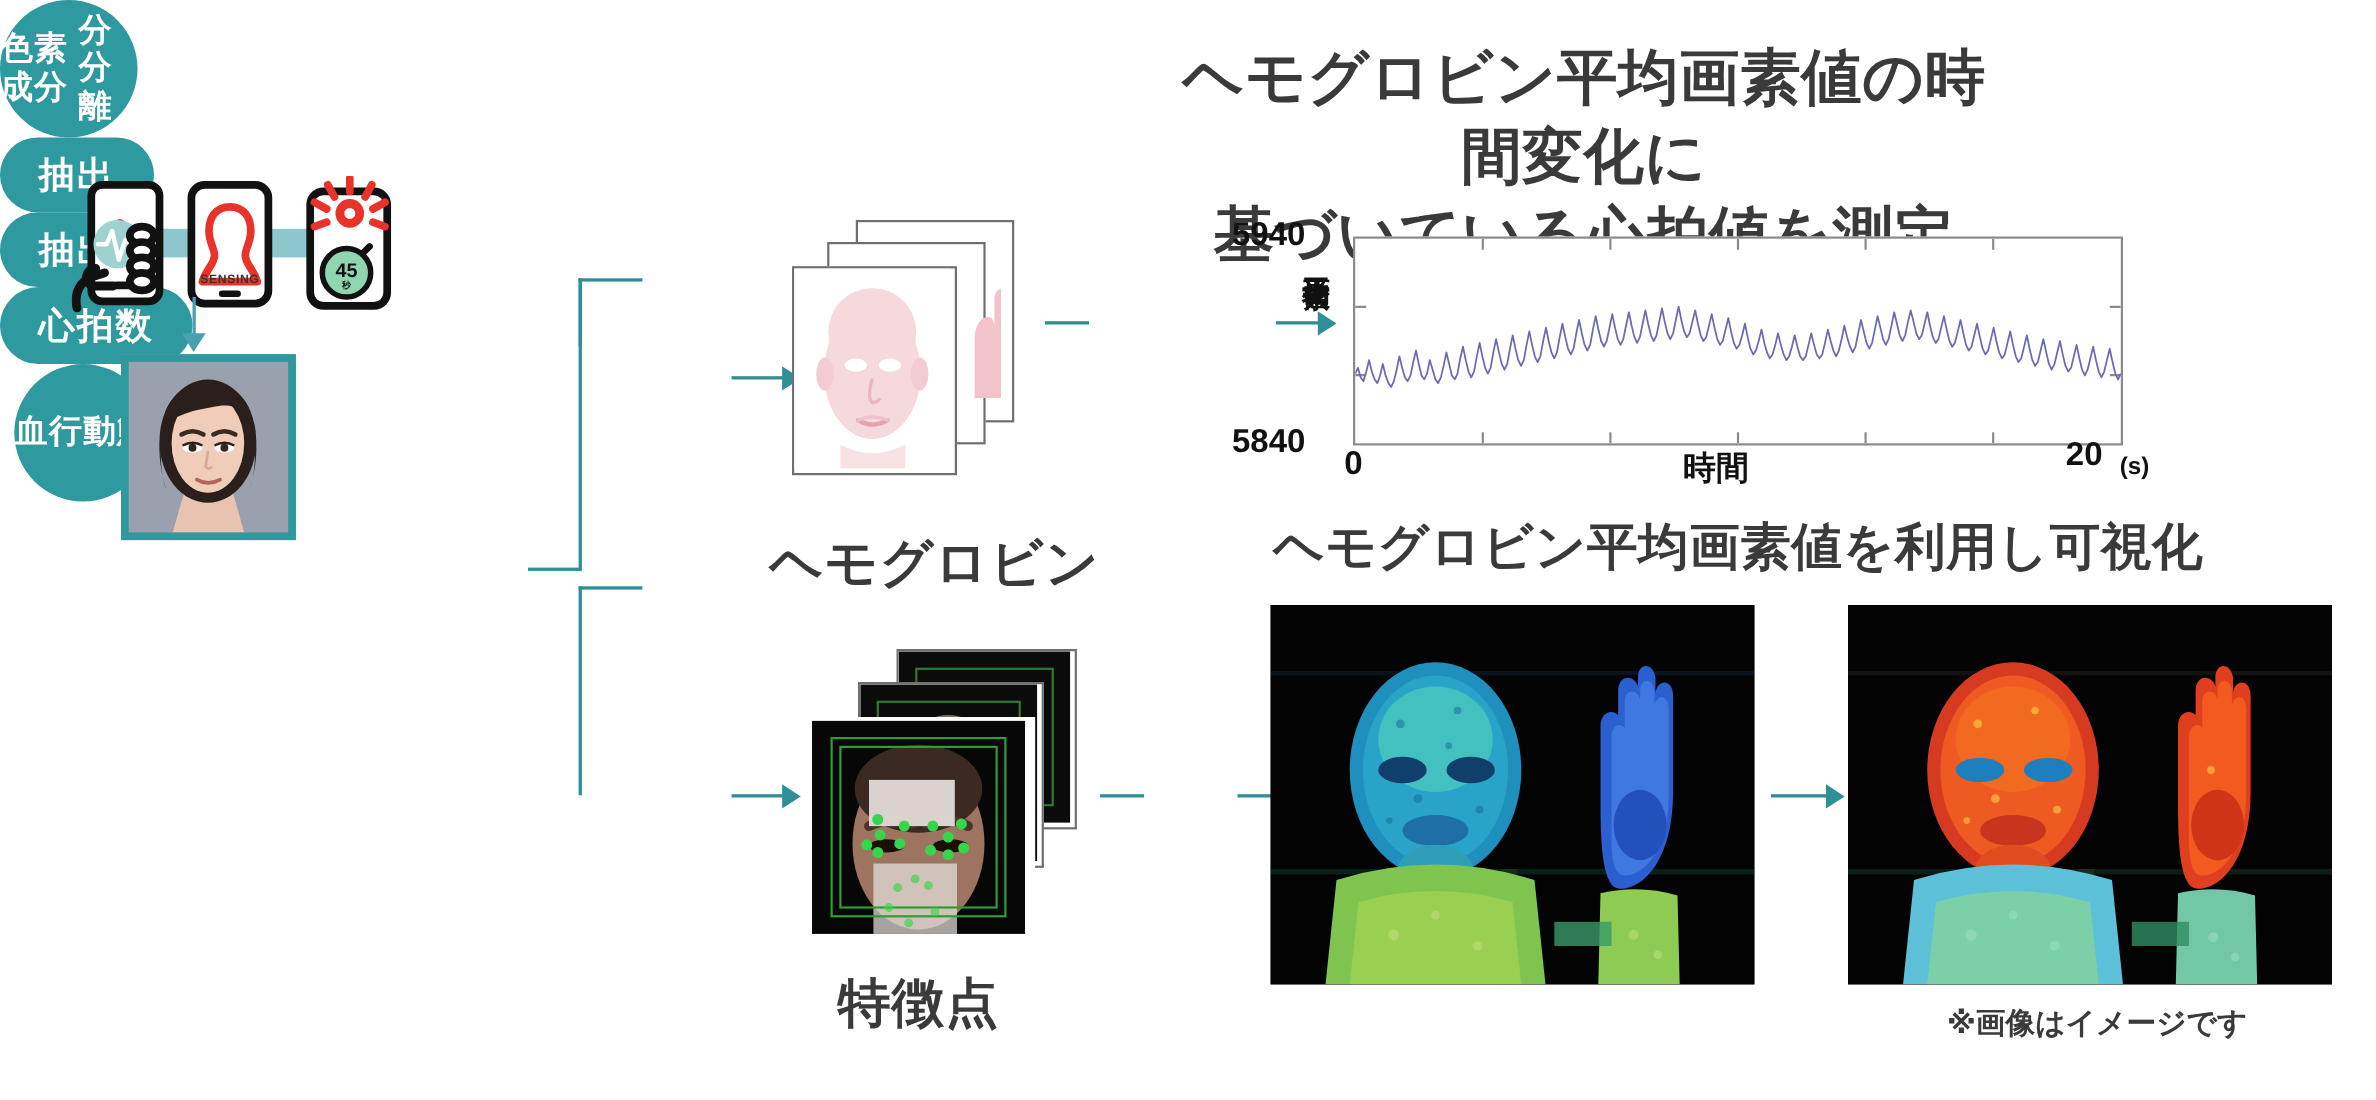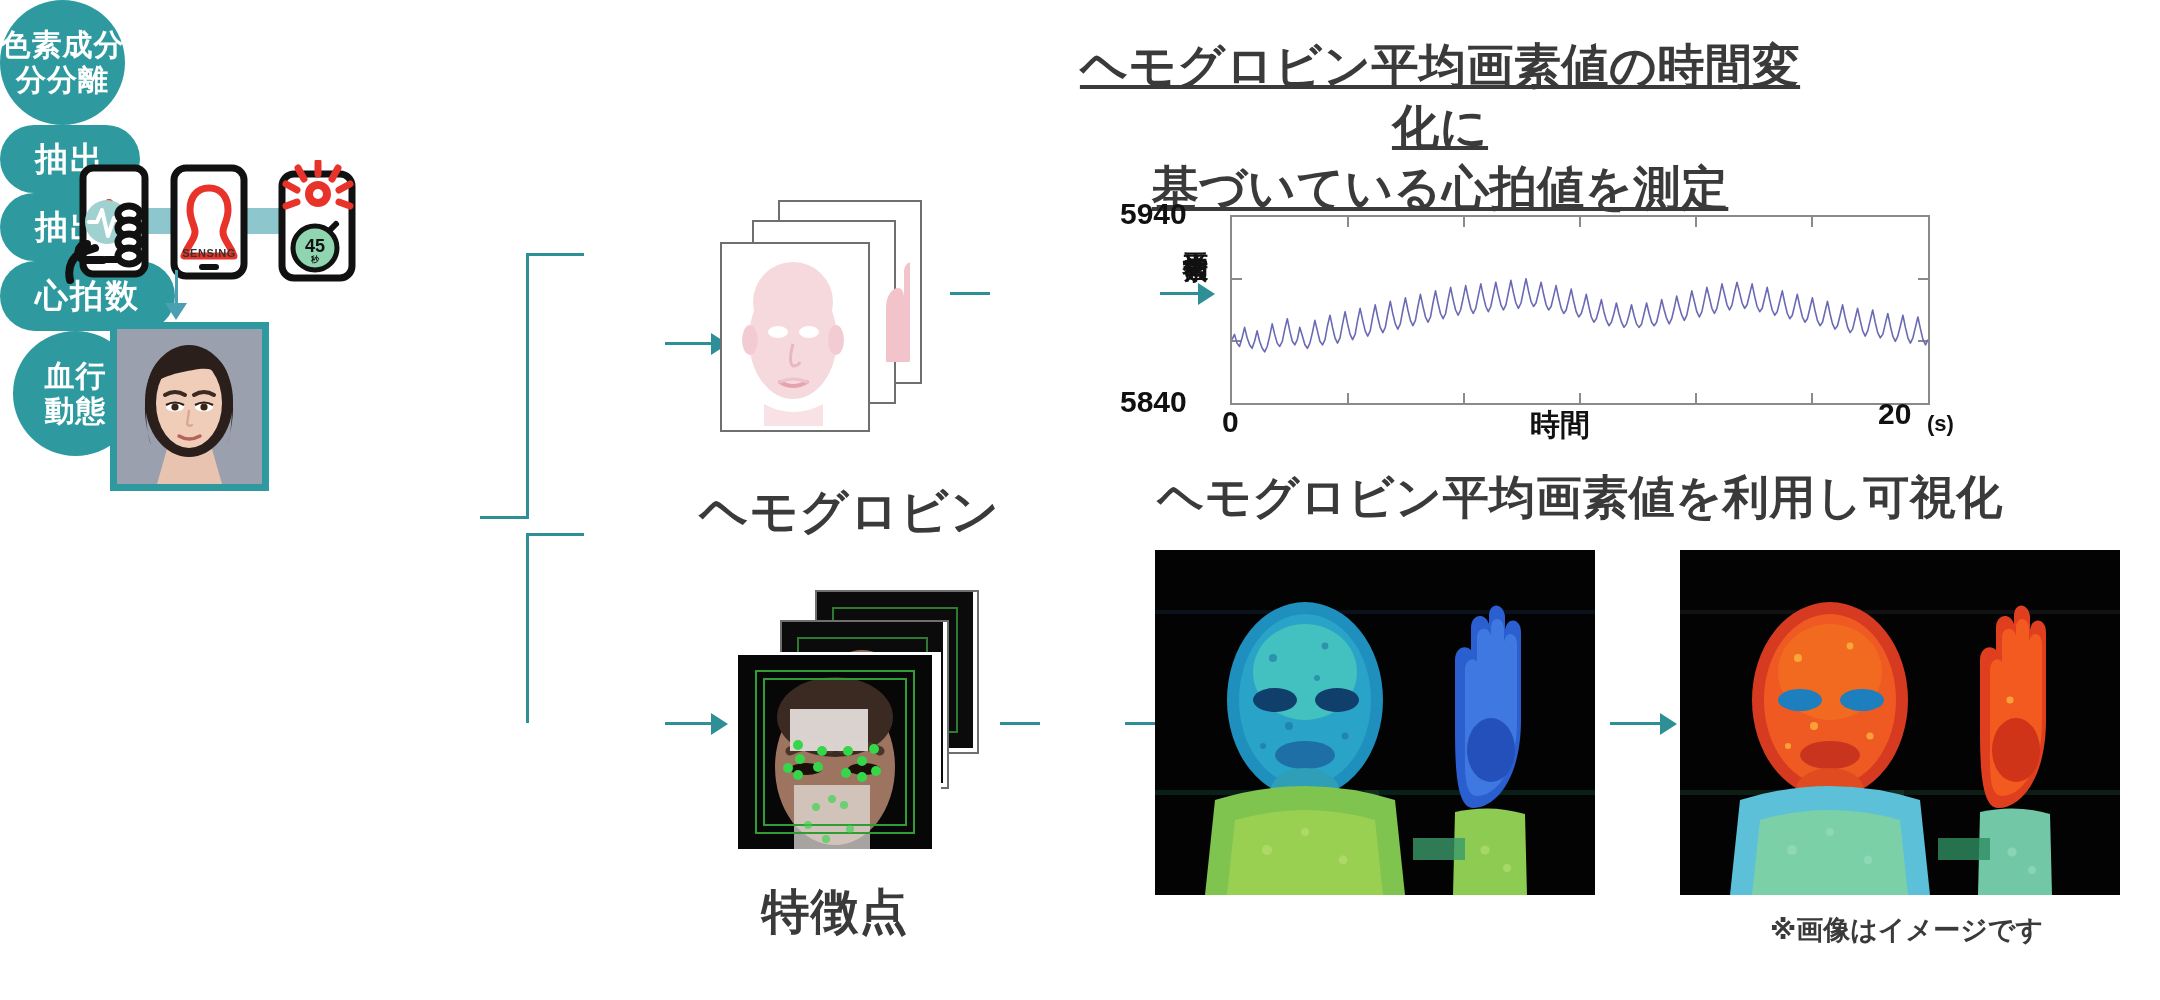--- a/index.html
+++ b/index.html
@@ -6,42 +6,42 @@
   body{
     width:2160px;height:1000px;background:#ffffff;
     font-family:"Liberation Sans","DejaVu Sans",sans-serif;
     color:#333333;overflow:hidden;position:relative;
   }
   .stage{position:absolute;left:0;top:0;width:2160px;height:1000px;}
   .abs{position:absolute;}
 
   
   .h-main{
-    font-size:47px;font-weight:700;color:#3a3a3a;line-height:1.3;
-    text-align:center;letter-spacing:.5px;text-decoration:underline;
+    font-size:55px;font-weight:700;color:#3a3a3a;line-height:1.3;
+    text-align:center;letter-spacing:.5px;
   }
   .h-sec{
     font-size:46px;font-weight:700;color:#3a3a3a;line-height:1.2;
     text-align:center;letter-spacing:.5px;
   }
   .cap{
     font-size:48px;font-weight:700;color:#3a3a3a;text-align:center;
     letter-spacing:1px;
   }
   .note{font-size:27px;font-weight:700;color:#3a3a3a;}
 
   
   .pill{
     background:#2e9aa0;border-radius:999px;color:#ffffff;
     display:flex;align-items:center;justify-content:center;
     font-size:33px;font-weight:700;letter-spacing:2px;
   }
   .circ{
     background:#2e9aa0;border-radius:50%;color:#ffffff;
-    display:flex;flex-direction:column;align-items:center;justify-content:center;
+    display:flex;align-items:center;justify-content:center;
     font-size:30px;font-weight:700;line-height:1.15;letter-spacing:1px;
   }
   .circ span{display:block;}
   .conn{background:#2e8f96;}
   .connv{background:#2e8f96;}
 
   
   .arrowR{
     width:0;height:0;border-top:11px solid transparent;border-bottom:11px solid transparent;
     border-left:17px solid #2e8f96;

